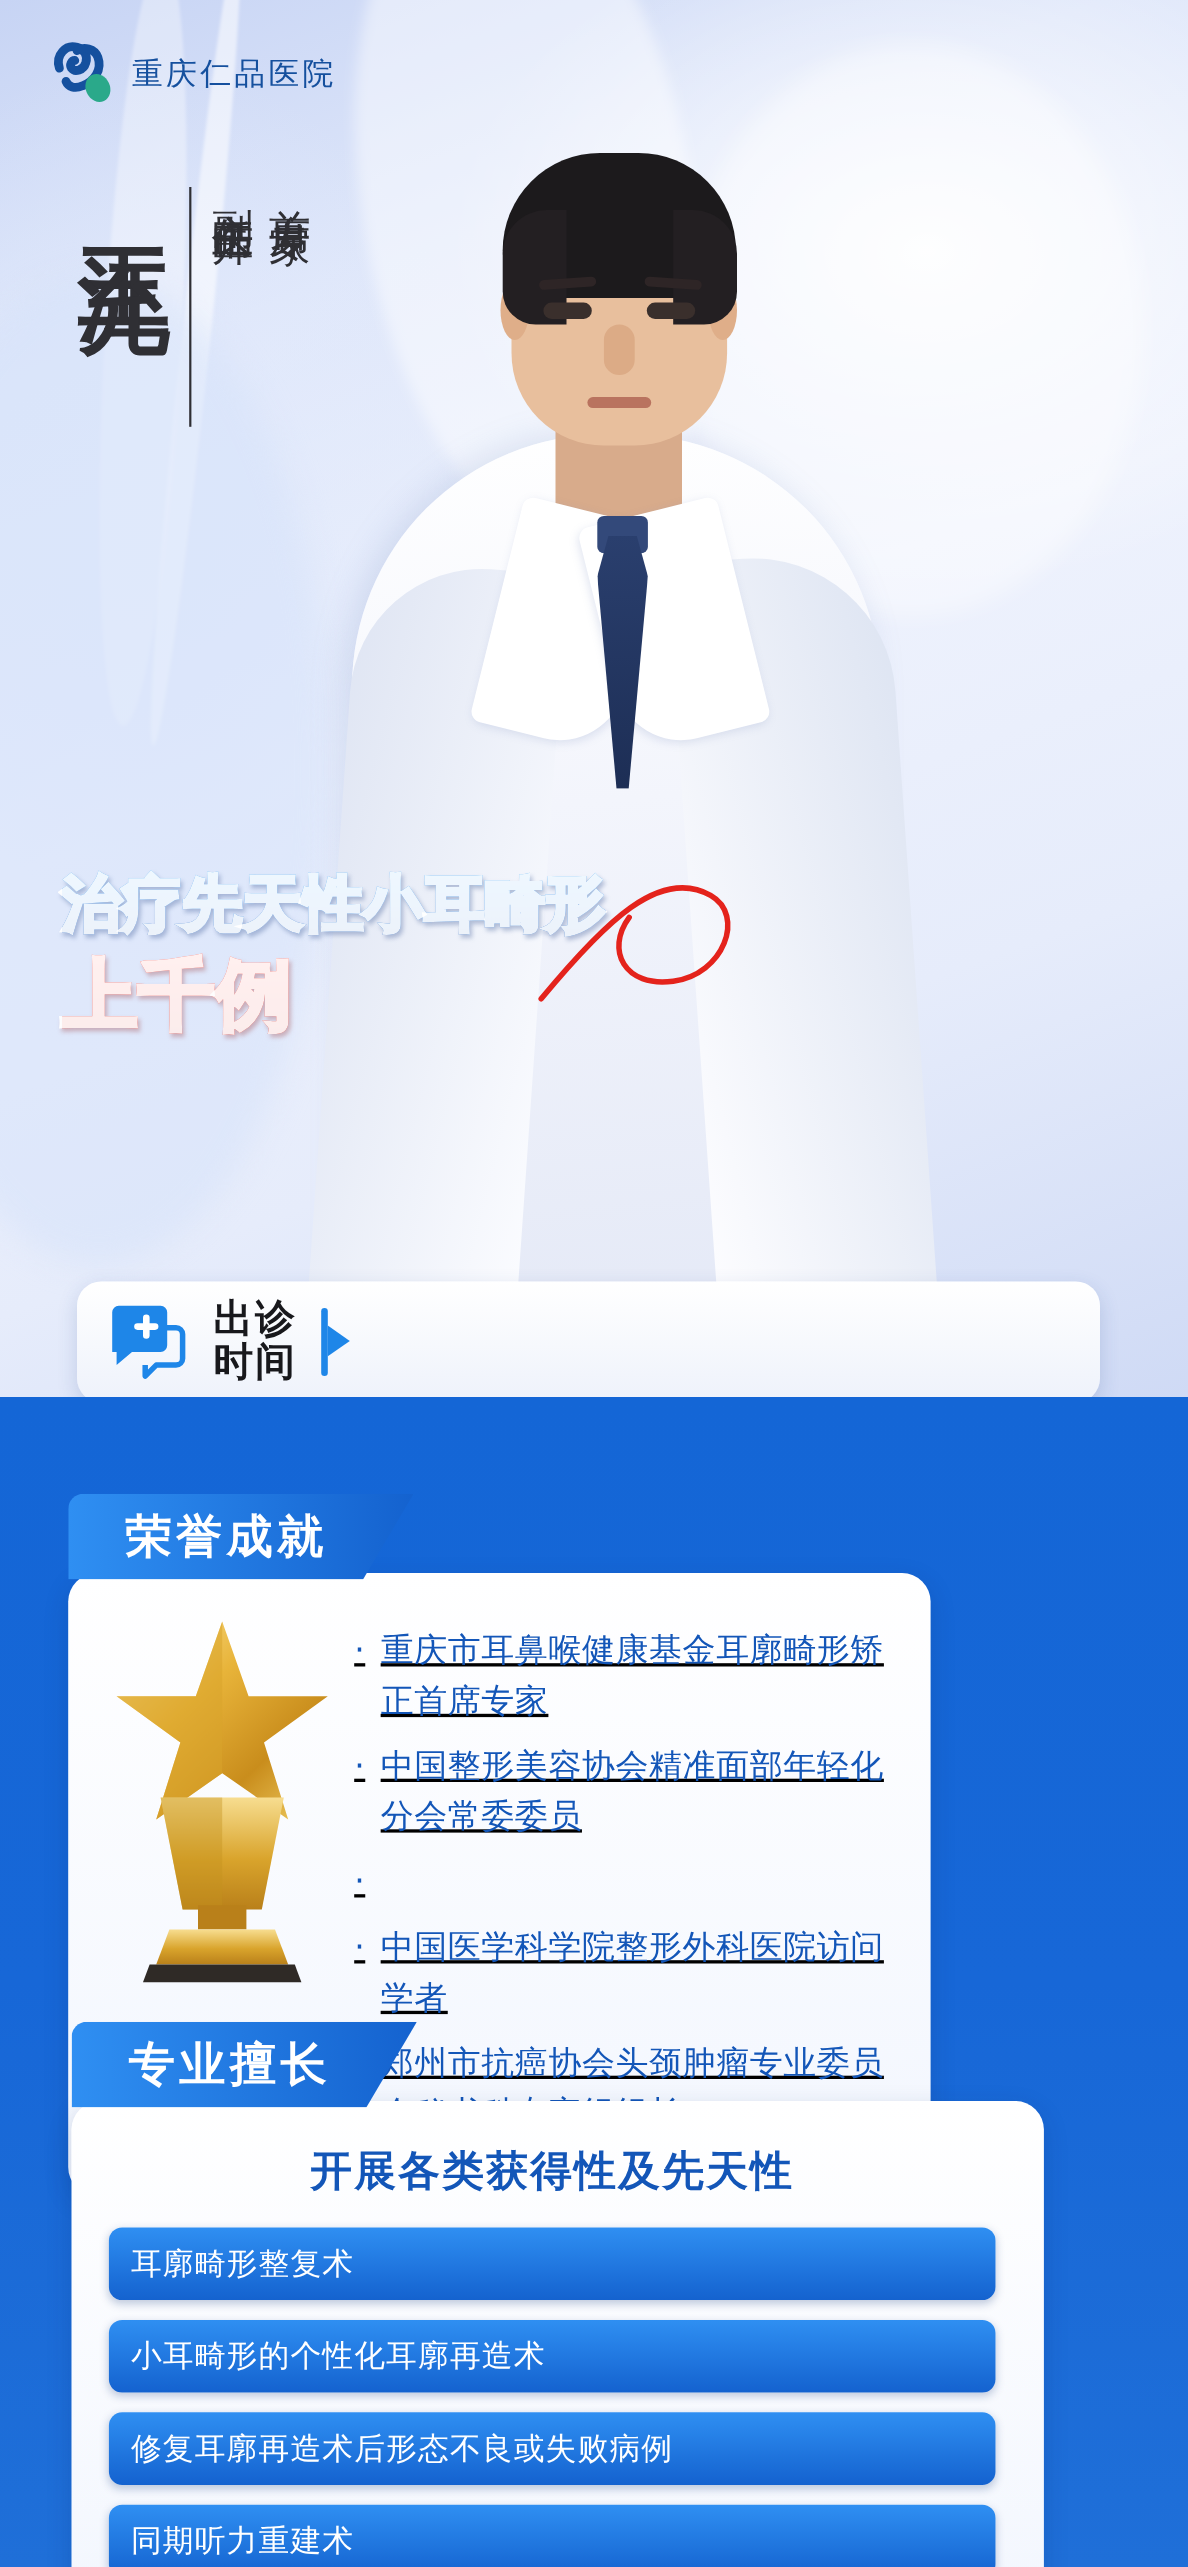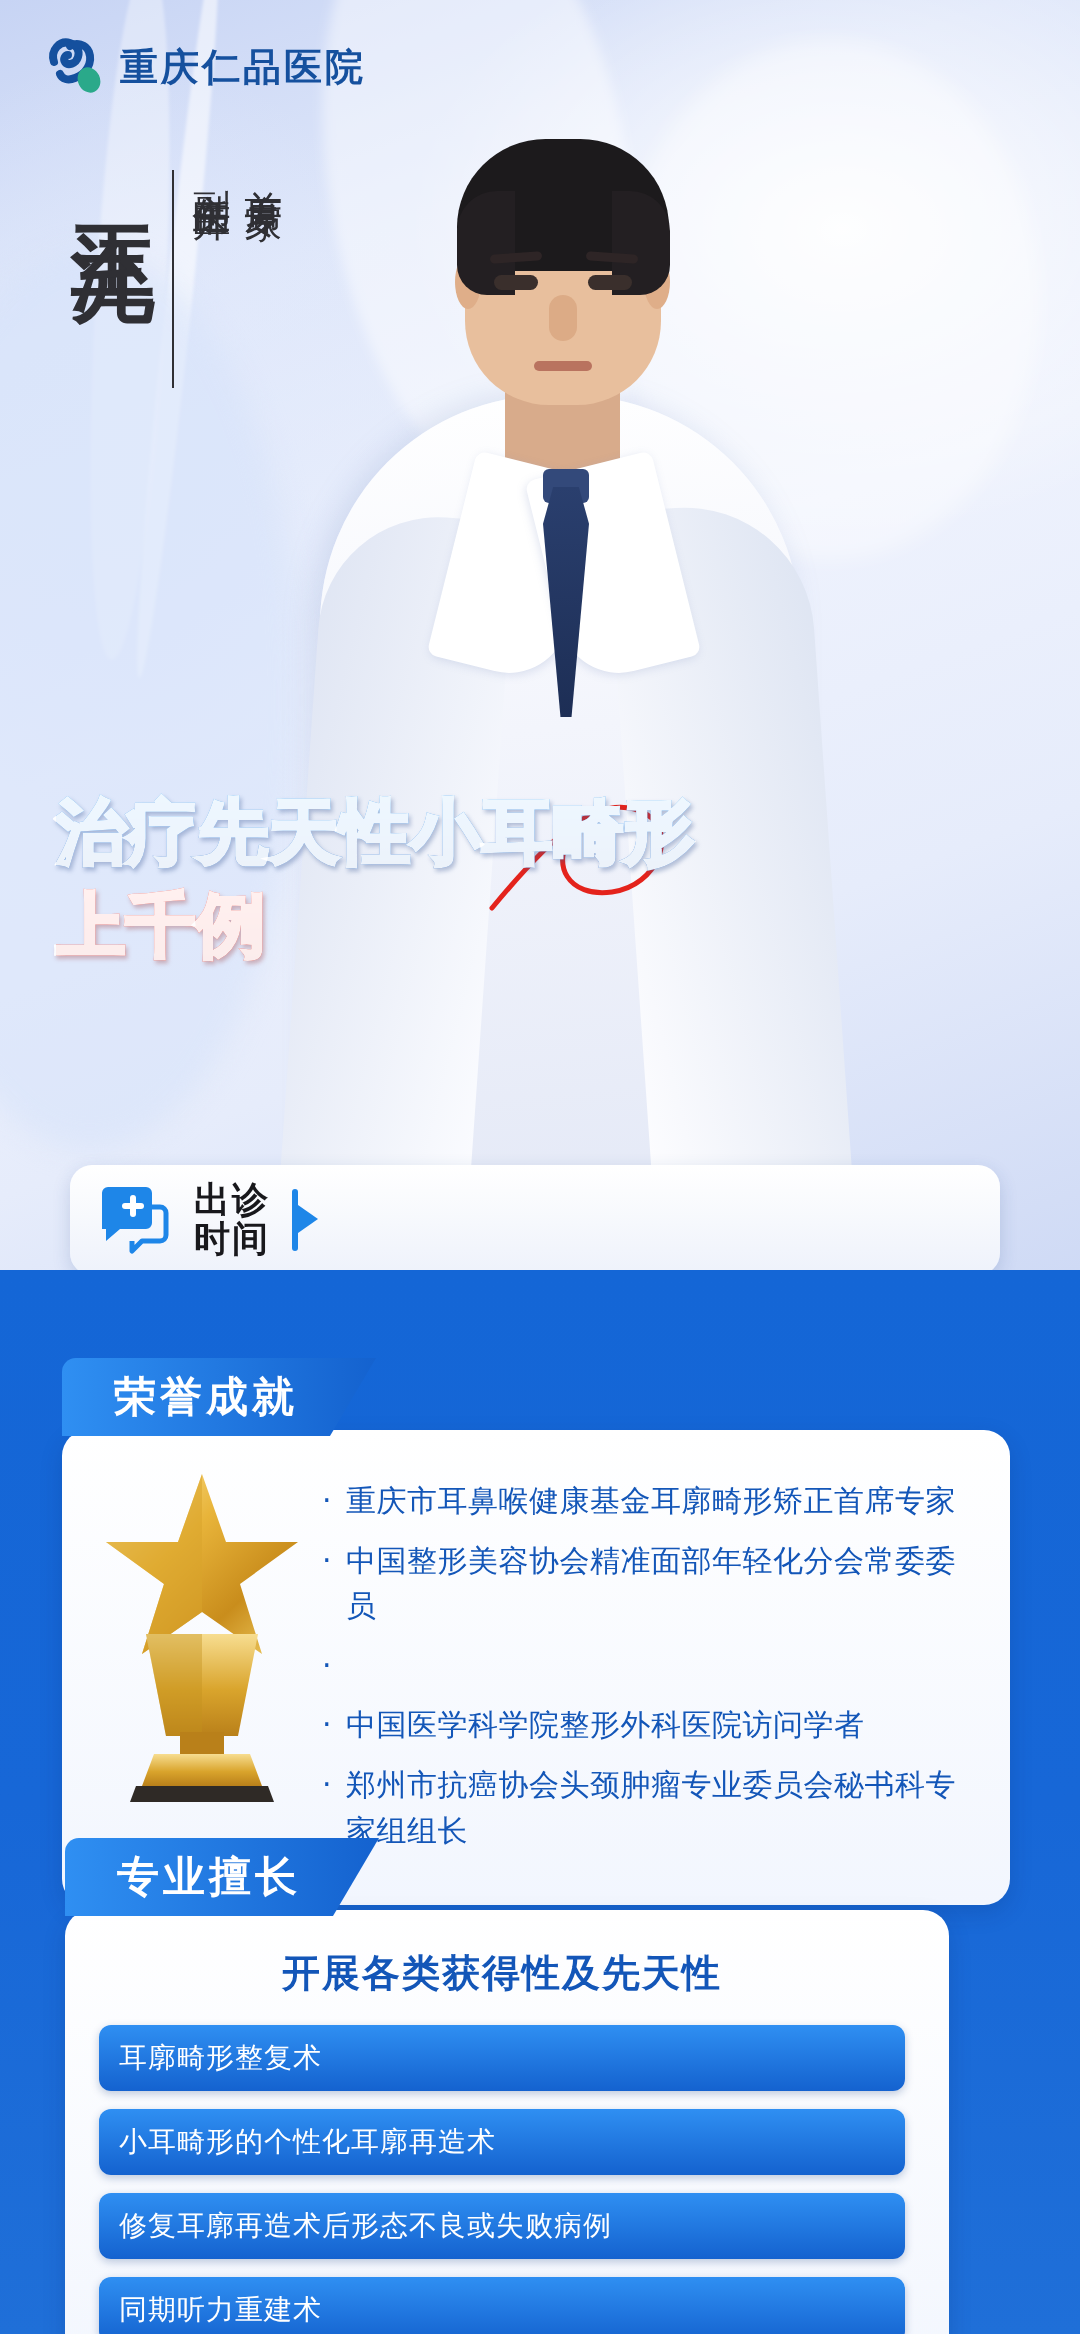--- a/index.html
+++ b/index.html
@@ -26,21 +26,21 @@
   .sw3 { left:330px; top:-120px; width:300px; height:620px; border-radius:50% 50% 46% 54%; background:rgba(255,255,255,.45); transform:rotate(-9deg); filter:blur(6px);}
   .sw4 { left:620px; top:40px; width:420px; height:520px; border-radius:50%; background:rgba(255,255,255,.40); filter:blur(10px);}
   .sw5 { left:-120px; top:250px; width:420px; height:900px; border-radius:50%; background:rgba(214,225,250,.55); filter:blur(14px);}
 
   
   .logo-row {
     position:absolute; left:44px; top:36px; display:flex; align-items:center; gap:16px;
   }
   .logo-mark { width:60px; height:62px; position:relative; }
   .logo-text {
-    font-size:38px; font-weight:700; color:#15509e; letter-spacing:3px;
+    font-size:28px; font-weight:400; color:#15509e; letter-spacing:3px;
     font-family:"DejaVu Sans","Liberation Sans",sans-serif;
   }
 
   
   .doctor {
     position:absolute; left:300px; top:95px; width:520px; height:1130px;
   }
   .doc-body {
     position:absolute; left:20px; top:300px; width:480px; height:840px;
     background:linear-gradient(175deg,#ffffff 0%,#f3f5fc 40%,#e3e8f6 100%);
@@ -83,21 +83,21 @@
   .vtitle {
     writing-mode:vertical-rl; font-size:38px; font-weight:500; color:#2f2f34;
     letter-spacing:4px; line-height:1.1;
     font-family:"DejaVu Sans","Liberation Sans",sans-serif;
   }
 
   
   .headline { position:absolute; left:56px; top:786px; width:660px; }
   .hl-line { display:flex; align-items:flex-end; white-space:nowrap; }
   .hl-blue {
-    font-size:70px; font-weight:900; letter-spacing:1px;
+    font-size:54px; font-weight:900; letter-spacing:1px;
     background:linear-gradient(180deg,#2f9ef2 0%,#1c7ee6 48%,#134fae 100%);
     -webkit-background-clip:text; background-clip:text; color:transparent;
     -webkit-text-stroke:4px rgba(255,255,255,.92);
     paint-order:stroke fill;
     filter:drop-shadow(2px 3px 2px rgba(60,90,150,.35));
     font-family:"DejaVu Sans","Liberation Sans",sans-serif;
   }
   .hl-red {
     font-size:69px; font-weight:900; letter-spacing:1px;
     background:linear-gradient(180deg,#ff4a3d 0%,#e4231c 55%,#c1120f 100%);
@@ -143,21 +143,21 @@
     clip-path:polygon(0 0,100% 0,calc(100% - 46px) 100%,0 100%);
     font-family:"DejaVu Sans","Liberation Sans",sans-serif;
   }
 
   .card {
     background:linear-gradient(180deg,#ffffff 0%,#f2f6fe 100%);
     border-radius:26px; box-shadow:0 8px 22px rgba(5,40,100,.18);
   }
 
   
-  .honor-wrap { position:absolute; left:62px; top:1358px; width:948px; }
+  .honor-wrap { position:absolute; left:62px; top:1358px; width:784px;text-decoration:underline; }
   .honor-card { margin-top:-6px; padding:34px 40px 38px 40px; display:flex; gap:20px; min-height:420px; }
   .trophy { width:200px; flex:0 0 200px; position:relative; }
   .honor-list { flex:1; padding-top:14px; }
   .honor-item {
     display:flex; gap:14px; color:#1356b8; font-size:30px; line-height:1.52;
     margin-bottom:14px; letter-spacing:.5px;
     font-family:"DejaVu Sans","Liberation Sans",sans-serif;
   }
   .bullet { color:#1356b8; font-size:30px; line-height:1.52; flex:0 0 auto; }
 

